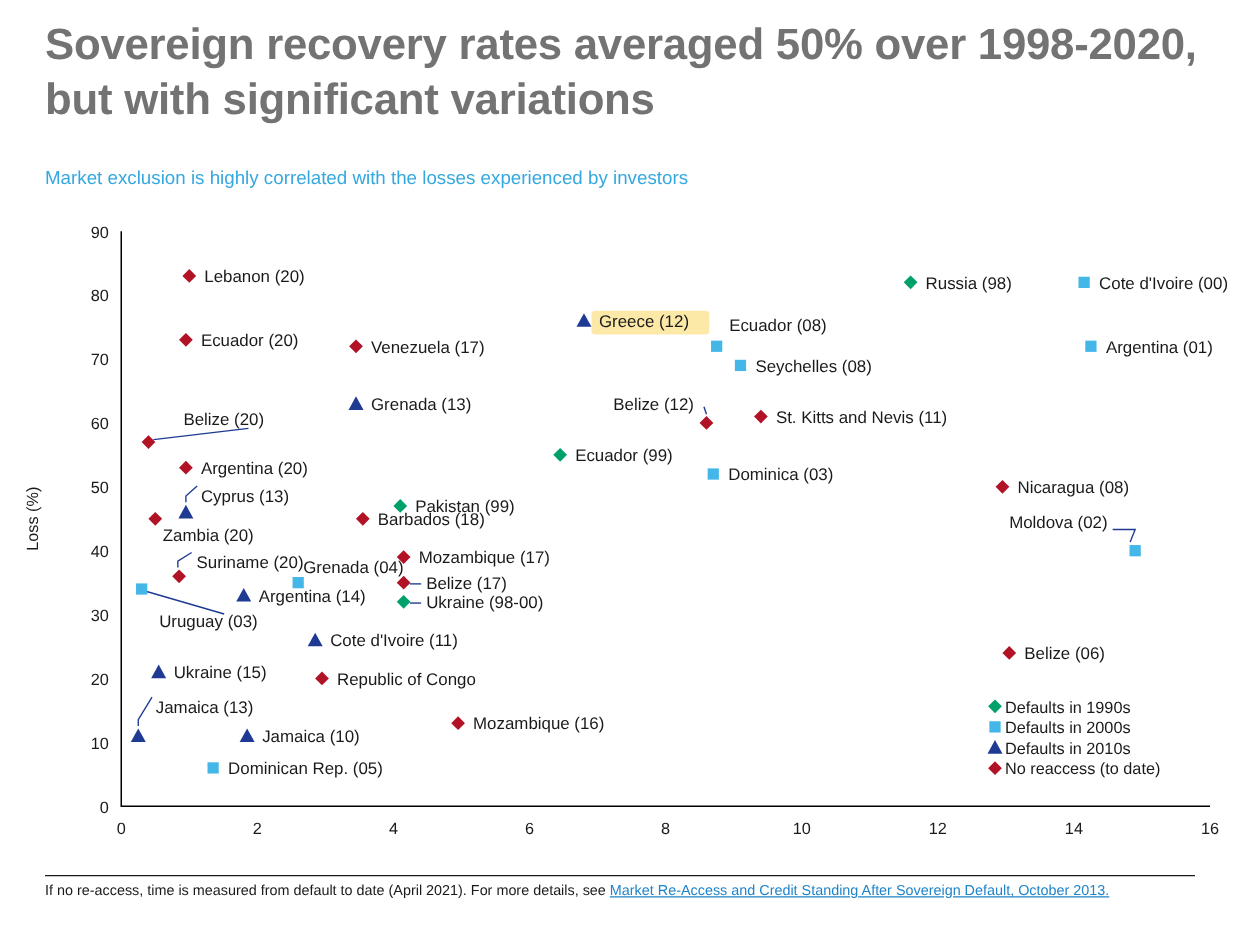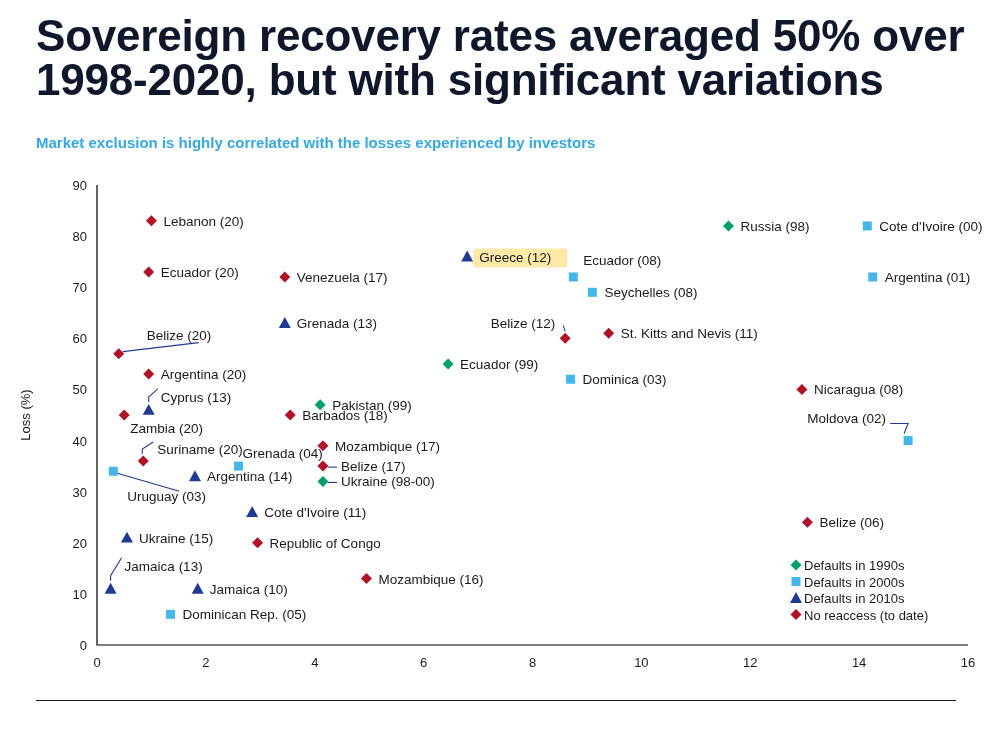--- a/index.html
+++ b/index.html
@@ -3,26 +3,26 @@
 <meta charset="utf-8">
 <style>
   html,body{margin:0;padding:0;}
   body{
     width:990px;height:756px;background:#ffffff;
     font-family:"Liberation Sans", sans-serif;
     overflow:hidden;position:relative;
   }
   #title{
     position:absolute;left:36px;top:14px;width:930px;
-    color:#0f172a;font-size:44px;font-weight:bold;line-height:44px;
+    color:#737373;font-size:35px;font-weight:bold;line-height:44px;
     letter-spacing:-0.2px;
   }
   #subtitle{
     position:absolute;left:36px;top:134px;width:900px;
-    color:#35A8E0;font-size:15px;font-weight:bold;
+    color:#35A8E0;font-size:15px;font-weight:normal;
   }
   #plot-wrap{position:absolute;left:0;top:170px;width:990px;height:510px;}
   svg{display:block;}
   .axis-line{stroke:#000000;stroke-width:1.2;fill:none;}
   .tick-lbl{font-family:"Liberation Sans",sans-serif;font-size:13px;fill:#1a1a1a;}
   .axis-title{font-family:"Liberation Sans",sans-serif;font-size:13px;fill:#1a1a1a;}
   .pt-lbl{font-family:"Liberation Sans",sans-serif;font-size:13.5px;fill:#1a1a1a;}
   .leader{stroke:#1F3A93;stroke-width:1.1;fill:none;}
   .legend-lbl{font-family:"Liberation Sans",sans-serif;font-size:13px;fill:#1a1a1a;}
   .hl-rect{fill:#FCE9A8;}
@@ -165,13 +165,16 @@
         <polygon points="796,422 802,432.92 790,432.92" fill="#1F3A93"></polygon>
         <text class="legend-lbl" x="804" y="433">Defaults in 2010s</text>
         <polygon points="796,439 801.5,444.5 796,450 790.5,444.5" fill="#B11226"></polygon>
         <text class="legend-lbl" x="804" y="449.5">No reaccess (to date)</text>
       </g>
     </svg>
 </div>
 
 <div id="footer-rule"></div>
 <div id="footer">
+  <div>
+    <span>If no re-access, time is measured from default to date (April 2021). For more details, see </span><a class="lnk" href="#">Market Re-Access and Credit Standing After Sovereign Default, October 2013.</a>
+  </div>
 </div>
 
 </body></html>

